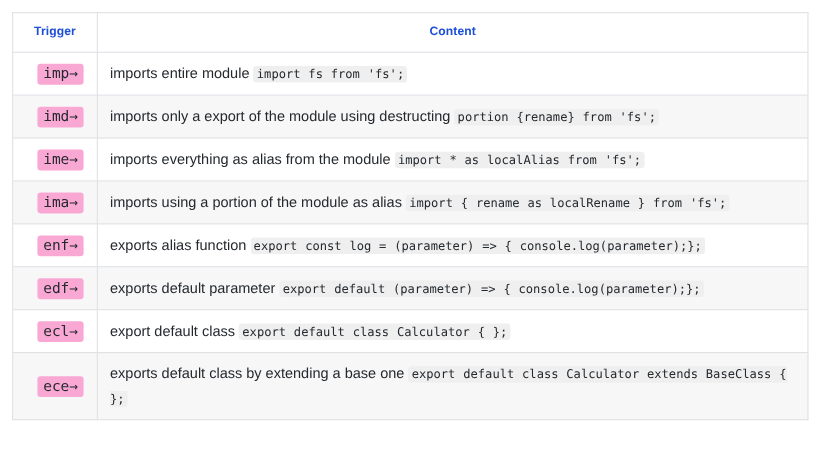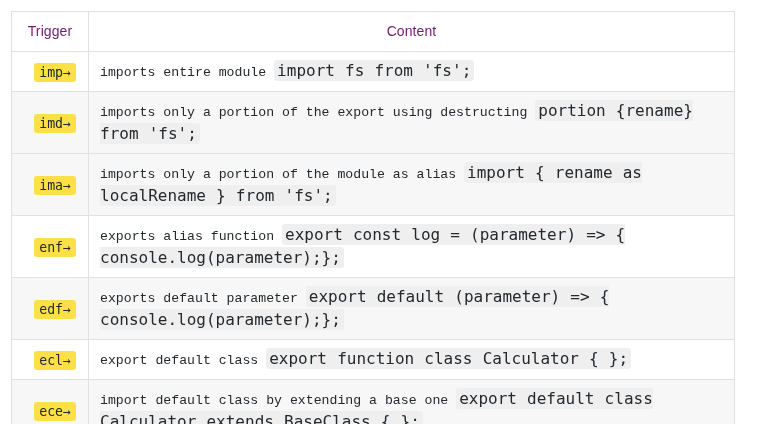--- a/index.html
+++ b/index.html
@@ -39,25 +39,25 @@
 
   table.snippet-table th,
   table.snippet-table td {
     border: 1px solid #dfe2e5;
     vertical-align: middle;
     box-sizing: border-box;
   }
 
   table.snippet-table thead th {
     background: #ffffff;
-    font-weight: normal;
-    font-size: 14px;
+    font-weight: bold;
+    font-size: 11px;
     text-align: center;
     padding: 11px 8px 12px 8px;
-    color: #701a75;
+    color: #1d4ed8;
     letter-spacing: 0.1px;
   }
 
   table.snippet-table tbody tr {
     background: #ffffff;
   }
   table.snippet-table tbody tr.striped {
     background: #f7f7f7;
   }
 
@@ -72,39 +72,39 @@
     padding: 8px 10px 8px 11px;
     font-size: 13.2px;
     line-height: 21px;
     color: #24292e;
   }
 
   code.code-chip {
     font-family: "DejaVu Sans Mono", "Liberation Mono", monospace;
     background: #efefef;
     color: #24292e;
-    font-size: 16px;
+    font-size: 11px;
     padding: 1px 3px;
     border-radius: 3px;
     white-space: normal;
     word-spacing: 0.5px;
   }
 
   code.trigger-chip {
     font-family: "DejaVu Sans Mono", "Liberation Mono", monospace;
-    background: #fde047;
+    background: #f9a8d4;
     color: #24292e;
     font-size: 13.2px;
     padding: 2px 5px;
     border-radius: 3px;
     white-space: nowrap;
   }
 
   .desc-text {
-    font-family: Liberation Mono, monospace;
+    font-family: Liberation Sans, sans-serif;
   }
 </style>
 </head>
 <body>
 
 <div class="page">
   <table class="snippet-table">
     <colgroup>
       <col class="col-trigger">
       <col class="col-content">
@@ -115,37 +115,41 @@
         <th>Content</th>
       </tr>
     </thead>
     <tbody id="table-body">
         <tr>
           <td class="trigger-cell"><code class="trigger-chip">imp→</code></td>
           <td class="content-cell"><span class="desc-text">imports entire module </span><code class="code-chip">import fs from 'fs';</code></td>
         </tr>
         <tr class="striped">
           <td class="trigger-cell"><code class="trigger-chip">imd→</code></td>
-          <td class="content-cell"><span class="desc-text">imports only a portion of the export using destructing </span><code class="code-chip">portion {rename} from 'fs';</code></td>
+          <td class="content-cell"><span class="desc-text">imports only a export of the module using destructing </span><code class="code-chip">portion {rename} from 'fs';</code></td>
+        </tr>
+        <tr>
+          <td class="trigger-cell"><code class="trigger-chip">ime→</code></td>
+          <td class="content-cell"><span class="desc-text">imports everything as alias from the module </span><code class="code-chip">import * as localAlias from 'fs';</code></td>
         </tr>
         <tr class="striped">
           <td class="trigger-cell"><code class="trigger-chip">ima→</code></td>
-          <td class="content-cell"><span class="desc-text">imports only a portion of the module as alias </span><code class="code-chip">import { rename as localRename } from 'fs';</code></td>
+          <td class="content-cell"><span class="desc-text">imports using a portion of the module as alias </span><code class="code-chip">import { rename as localRename } from 'fs';</code></td>
         </tr>
         <tr>
           <td class="trigger-cell"><code class="trigger-chip">enf→</code></td>
           <td class="content-cell"><span class="desc-text">exports alias function </span><code class="code-chip">export const log = (parameter) =&gt; { console.log(parameter);};</code></td>
         </tr>
         <tr class="striped">
           <td class="trigger-cell"><code class="trigger-chip">edf→</code></td>
           <td class="content-cell"><span class="desc-text">exports default parameter </span><code class="code-chip">export default (parameter) =&gt; { console.log(parameter);};</code></td>
         </tr>
         <tr>
           <td class="trigger-cell"><code class="trigger-chip">ecl→</code></td>
-          <td class="content-cell"><span class="desc-text">export default class </span><code class="code-chip">export function class Calculator { };</code></td>
+          <td class="content-cell"><span class="desc-text">export default class </span><code class="code-chip">export default class Calculator { };</code></td>
         </tr>
         <tr class="striped">
           <td class="trigger-cell"><code class="trigger-chip">ece→</code></td>
-          <td class="content-cell"><span class="desc-text">import default class by extending a base one </span><code class="code-chip">export default class Calculator extends BaseClass { };</code></td>
+          <td class="content-cell"><span class="desc-text">exports default class by extending a base one </span><code class="code-chip">export default class Calculator extends BaseClass { };</code></td>
         </tr>
       </tbody>
   </table>
 </div>
 
 </body></html>

